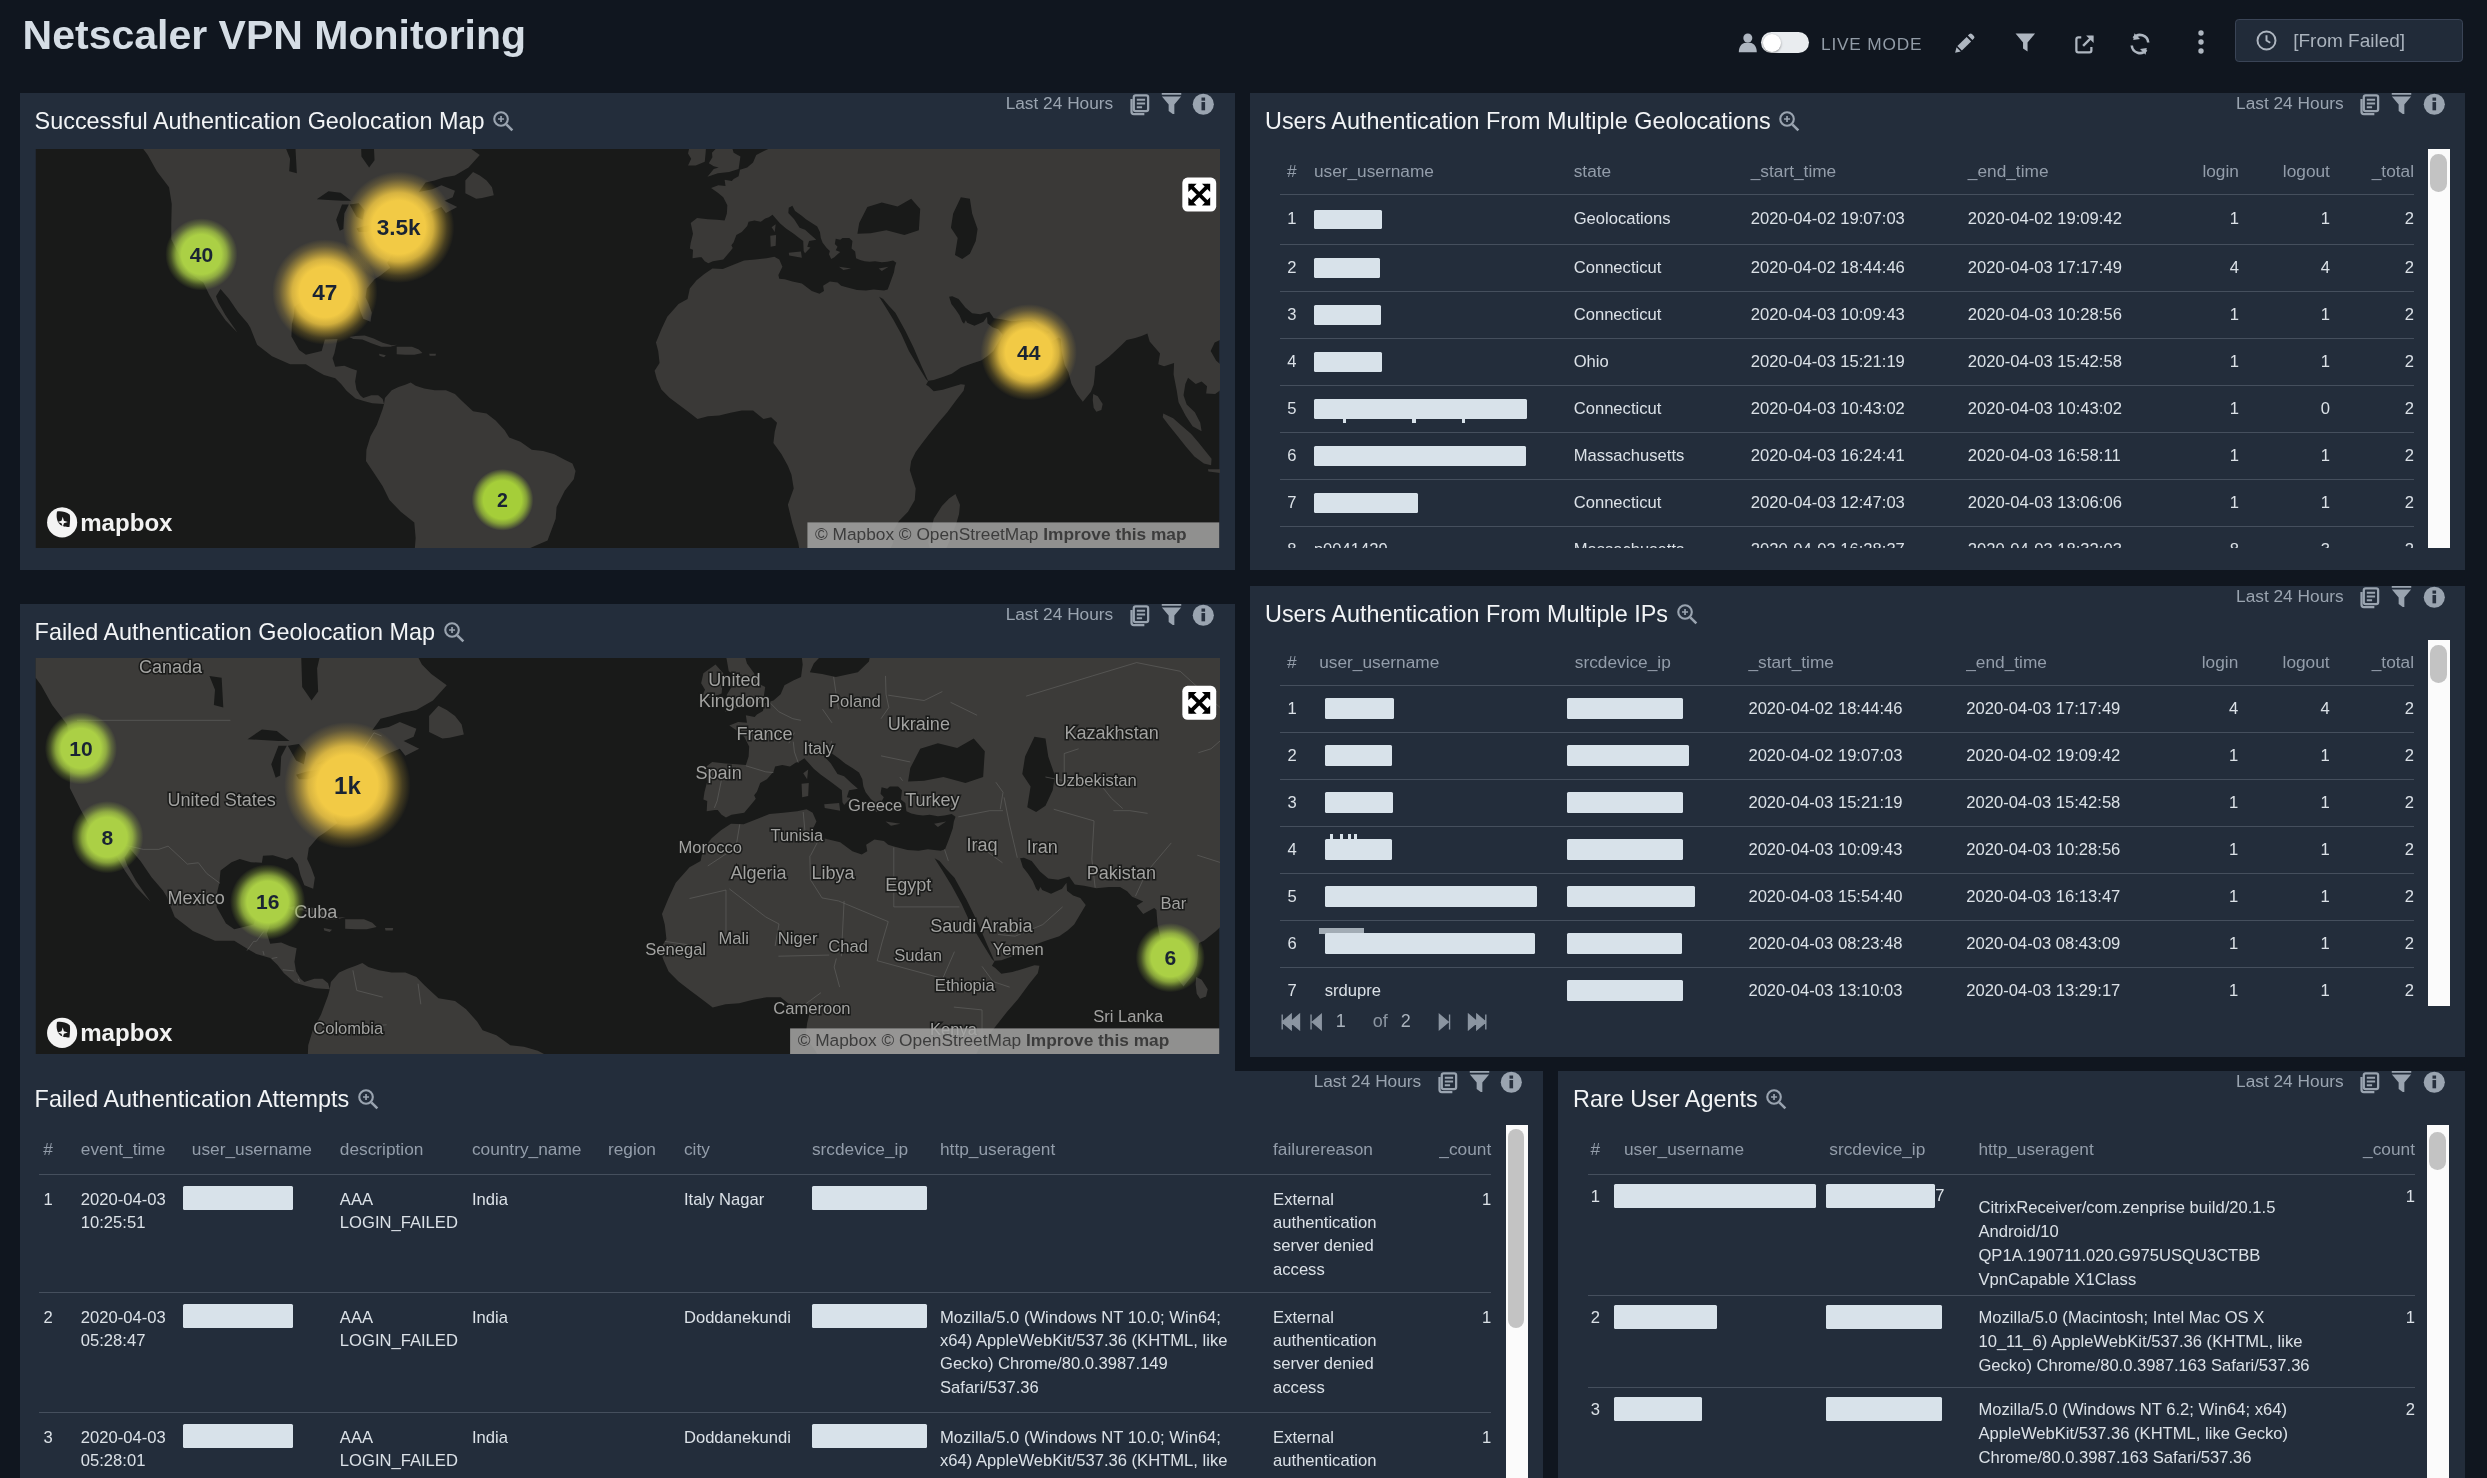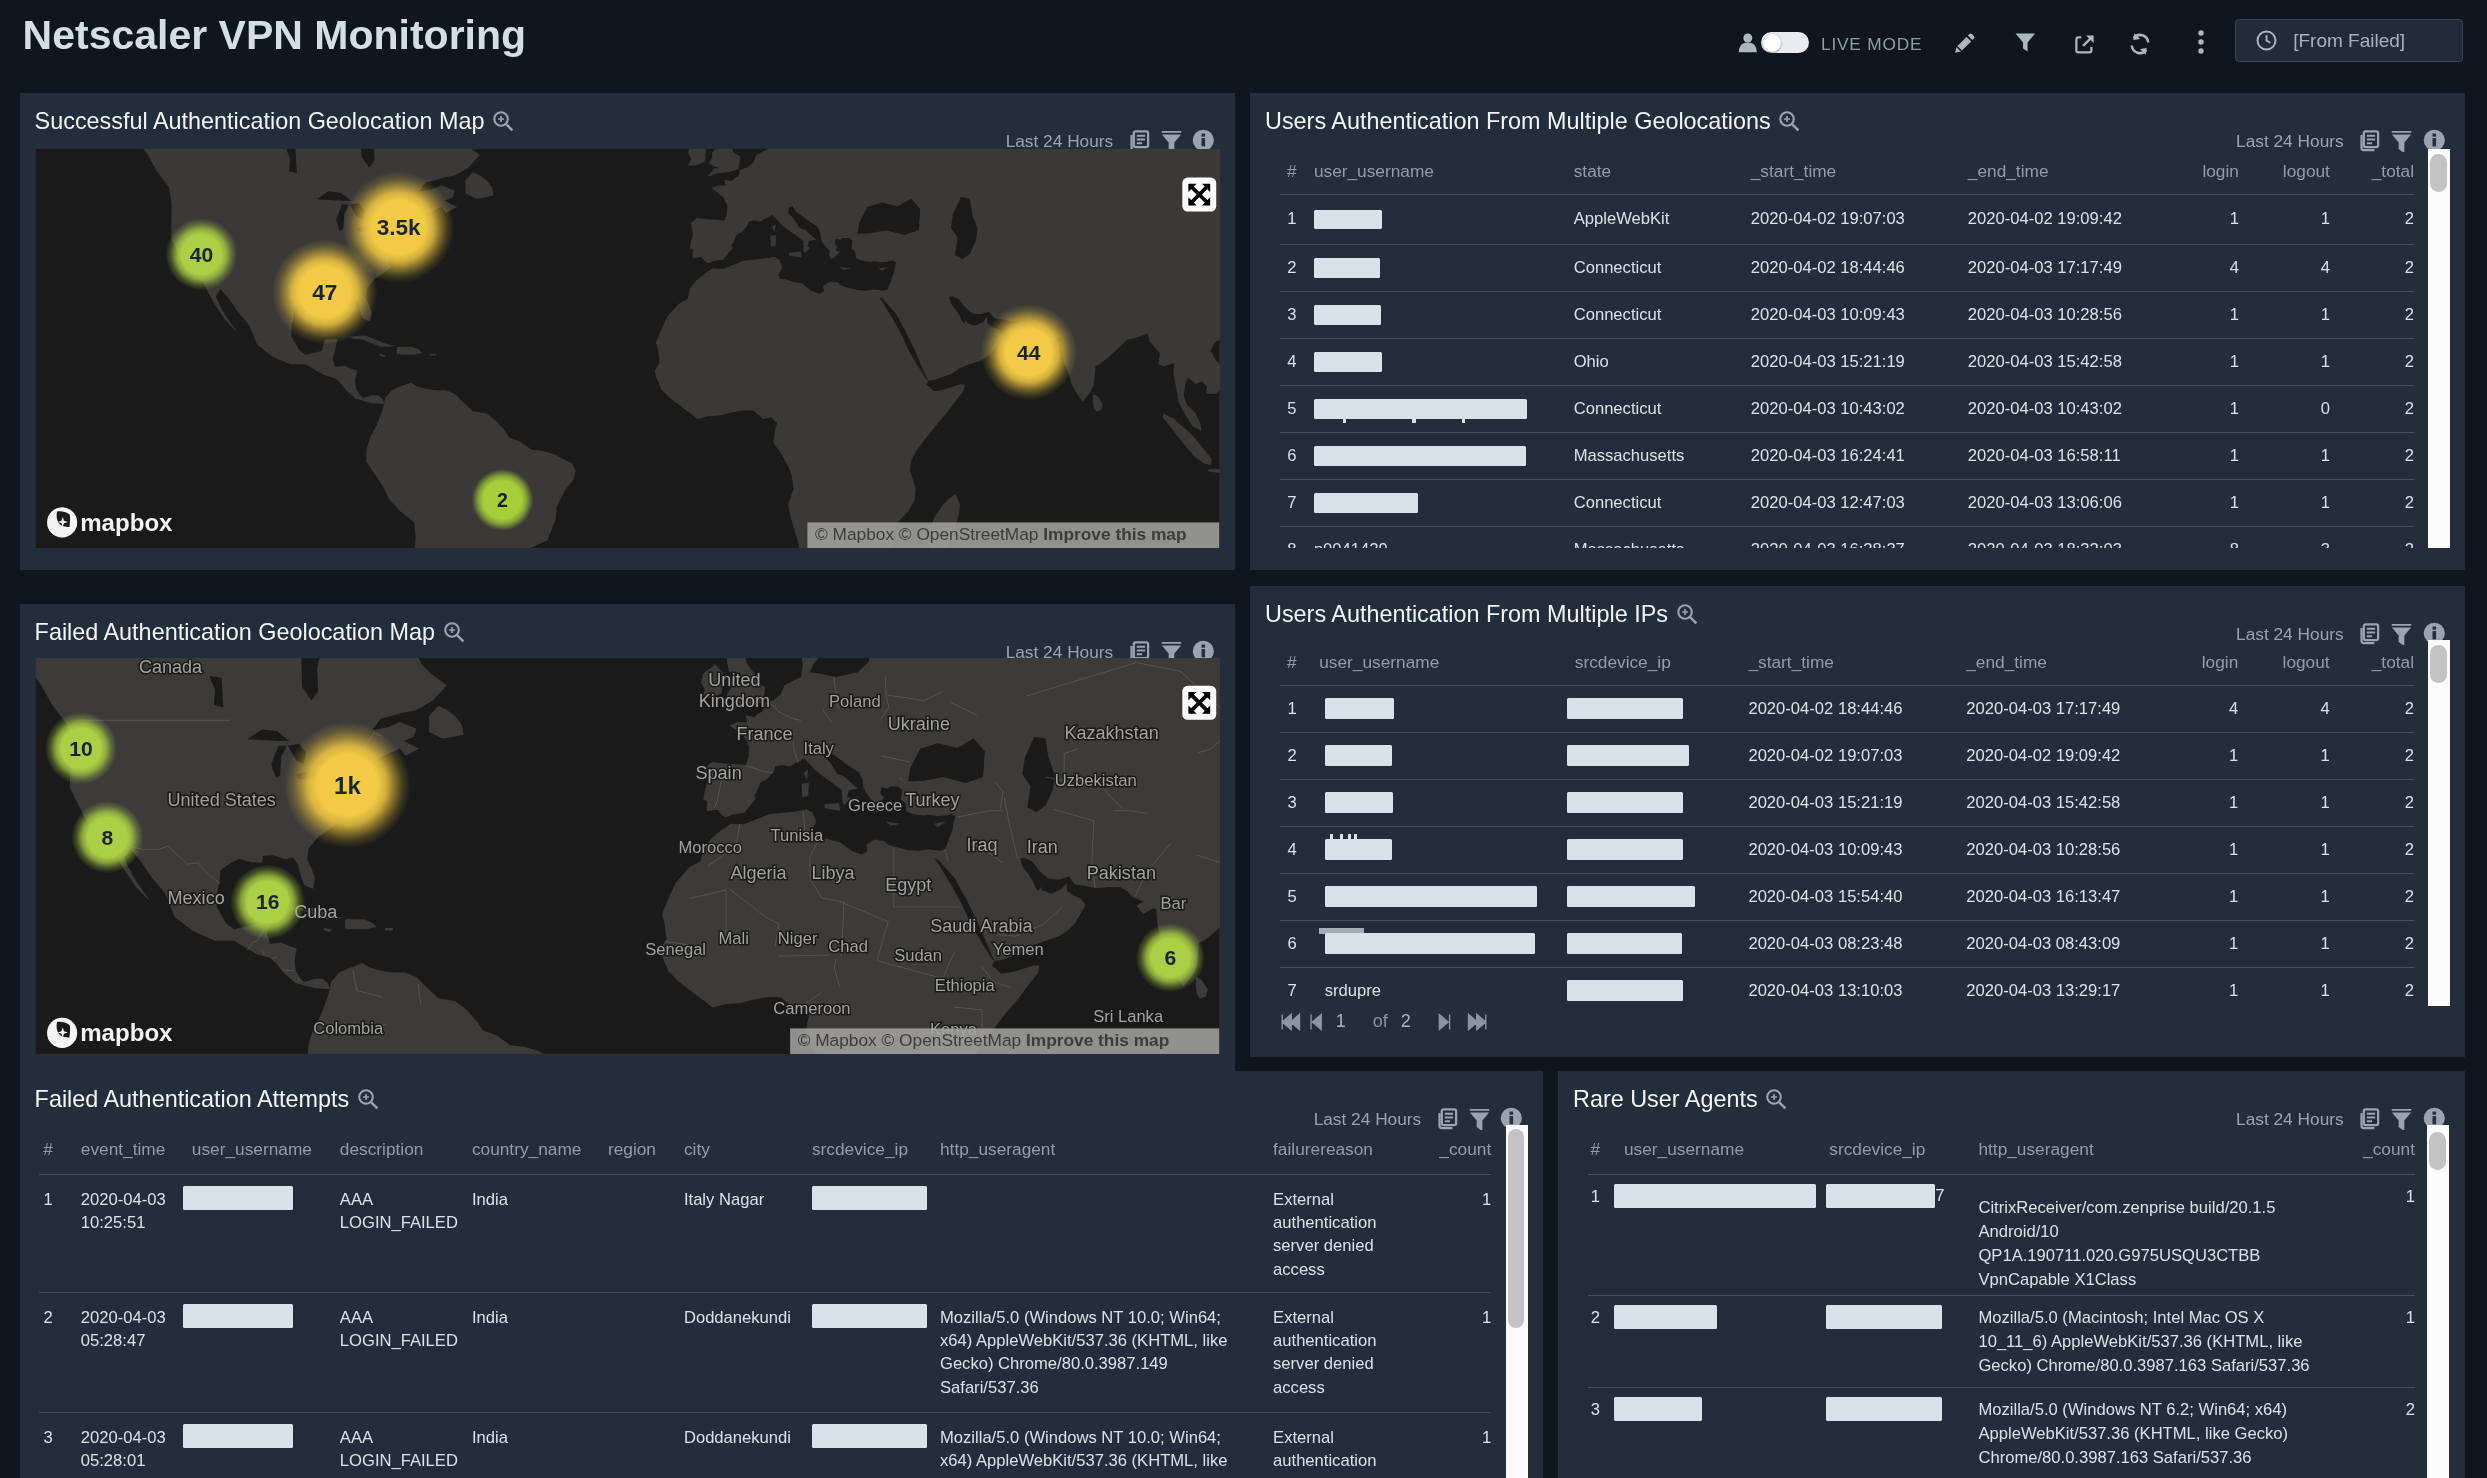--- a/index.html
+++ b/index.html
@@ -1,18 +1,18 @@
 <!DOCTYPE html>
 <html style="font-size:12px"><head><meta charset="utf-8">
 <style>
 * { margin:0; padding:0; box-sizing:border-box; }
 html,body { width:2487px; height:1479px; background:#10161f; font-family:"Liberation Sans", sans-serif; overflow:hidden; position:relative; }
 .panel { position:absolute; background:#232d3b; }
 .ptitle { position:absolute; left:15px; top:0; height:56px; display:flex; align-items:center; font-size:23.4px; color:#f2f4f6; }
-.phr { position:absolute; right:19.6px; top:0; height:59px; display:flex; align-items:flex-end; gap:10.6px; }
+.phr { position:absolute; right:19.6px; top:0; height:59px; display:flex; align-items:flex-start; gap:10.6px; }
 .l24 { font-size:17.3px; color:#9aa4b0; margin-right:3px; }
 table { border-collapse:collapse; table-layout:fixed; }
 th { font-size:17.3px; color:#939daa; font-weight:normal; text-align:left; padding:0; }
 td { font-size:16.6px; color:#dbe1e7; padding:0; vertical-align:middle; }
 .num { text-align:right; }
 tr.r { border-top:0.8px solid #454f5d; height:47px; }
 .rbx { display:inline-block; background:#d8e2ea; border-radius:1.5px; vertical-align:middle; }
 .sbar { position:absolute; width:22px; background:#fbfbfb; }
 .sthumb { position:absolute; left:2.3px; width:16.6px; height:38px; background:#c3c3c3; border-radius:8.3px; }
 .hnum { text-align:right; }
@@ -183,21 +183,21 @@
             <th>state</th>
             <th>_start_time</th>
             <th>_end_time</th>
             <th class="hnum">login</th>
             <th class="hnum">logout</th>
             <th class="hnum">_total</th>
           </tr>
     <tr class="r" style="height:50px">
             <td class="num">1</td>
             <td style="padding-left:17.3px"><span class="rbx" style="width:68px;height:19.6px;"></span></td>
-            <td>AppleWebKit</td>
+            <td>Geolocations</td>
             <td>2020-04-02 19:07:03</td>
             <td>2020-04-02 19:09:42</td>
             <td class="num">1</td>
             <td class="num">1</td>
             <td class="num">2</td>
           </tr>
     <tr class="r">
             <td class="num">2</td>
             <td style="padding-left:17.3px"><span class="rbx" style="width:66px;height:19.6px;"></span></td>
             <td>Connecticut</td>

